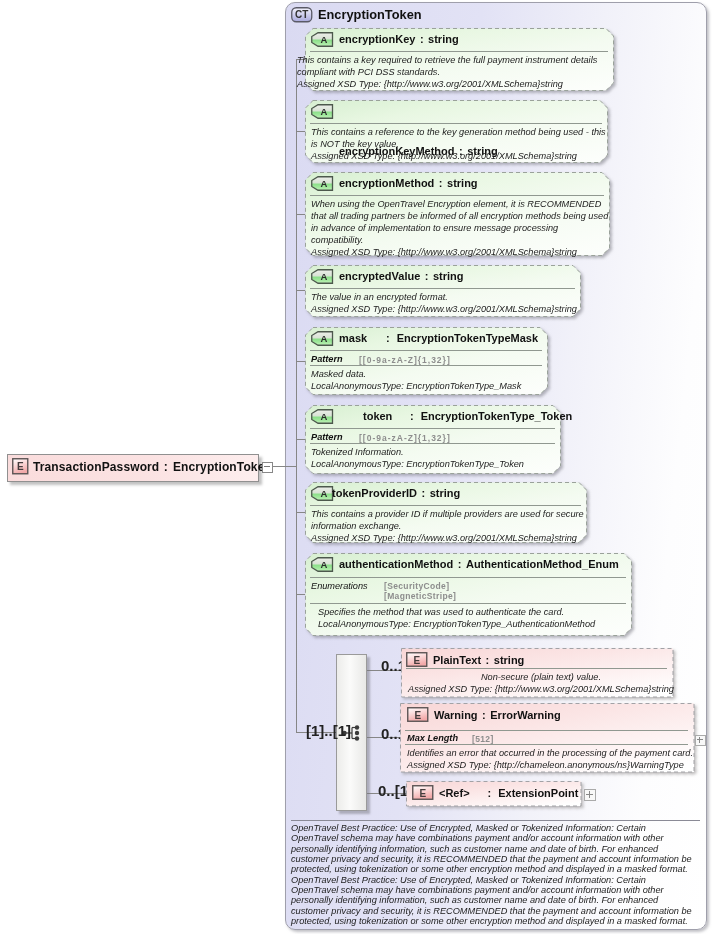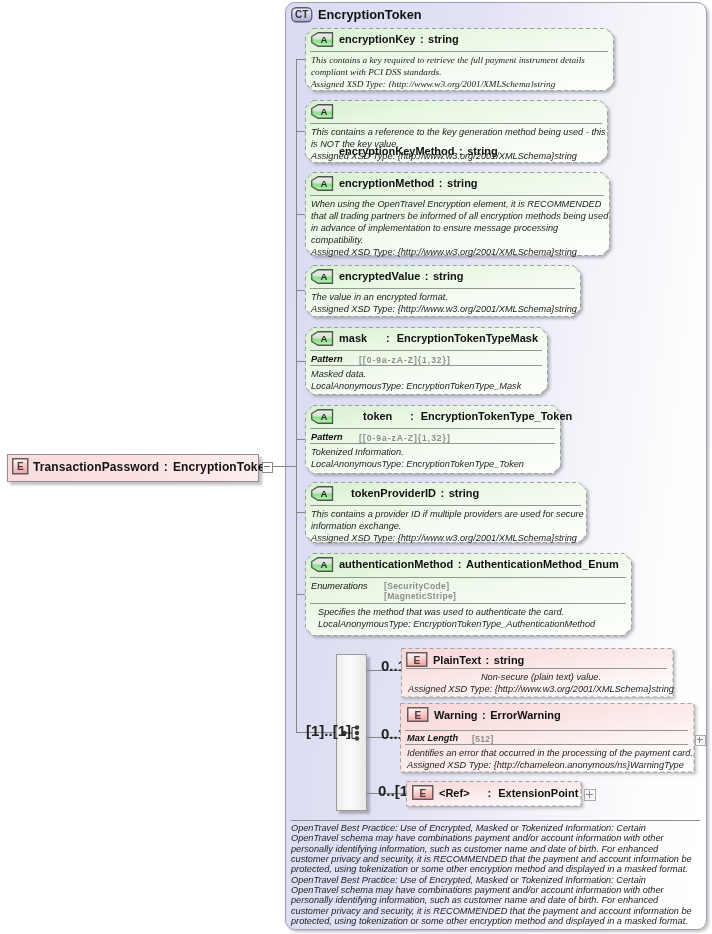--- a/index.html
+++ b/index.html
@@ -76,21 +76,21 @@
 
 <svg class="abs" style="left:305px;top:28px;filter:drop-shadow(2.5px 2.5px 1.6px rgba(120,120,130,0.55));" width="310" height="64">
  <path d="M 8 0.5 H 301 L 308.5 8 V 55 L 301 62.5 H 8 L 0.5 55 V 8 Z" fill="url(#gGreen)" stroke="#9aa29a" stroke-width="1" stroke-dasharray="4 3"></path>
 </svg>
 <svg class="abs" style="left:311px;top:32px" width="23" height="16">
  <path d="M 7 0.75 H 21.5 V 14.25 H 7 L 0.75 10.5 V 4.5 Z" fill="url(#gABadge)" stroke="#4c584c" stroke-width="1.3"></path>
  <text x="13" y="11.4" text-anchor="middle" font-family="Liberation Sans" font-size="9.5" font-weight="bold" fill="#2a2a2a">A</text>
 </svg>
 <div class="abs bname" style="left:339px;top:33px;">encryptionKey<i class="c">:</i>string</div>
 <div class="sep" style="left:310px;top:51px;width:298px;"></div>
-<div class="abs desc" style="left:311px;top:54px;font-family:Liberation Serif, serif;">This contains a key required to retrieve the full payment instrument details<br>compliant with PCI DSS standards.<br>Assigned XSD Type: {http://www.w3.org/2001/XMLSchema}string</div>
+<div class="abs desc" style="left:297px;top:54px;">This contains a key required to retrieve the full payment instrument details<br>compliant with PCI DSS standards.<br>Assigned XSD Type: {http://www.w3.org/2001/XMLSchema}string</div>
 
 <svg class="abs" style="left:305px;top:100px;filter:drop-shadow(2.5px 2.5px 1.6px rgba(120,120,130,0.55));" width="304" height="64">
  <path d="M 8 0.5 H 295 L 302.5 8 V 55 L 295 62.5 H 8 L 0.5 55 V 8 Z" fill="url(#gGreen)" stroke="#9aa29a" stroke-width="1" stroke-dasharray="4 3"></path>
 </svg>
 <svg class="abs" style="left:311px;top:104px" width="23" height="16">
  <path d="M 7 0.75 H 21.5 V 14.25 H 7 L 0.75 10.5 V 4.5 Z" fill="url(#gABadge)" stroke="#4c584c" stroke-width="1.3"></path>
  <text x="13" y="11.4" text-anchor="middle" font-family="Liberation Sans" font-size="9.5" font-weight="bold" fill="#2a2a2a">A</text>
 </svg>
 <div class="abs bname" style="left:339px;top:105px;margin-top:40px;">encryptionKeyMethod<i class="c">:</i>string</div>
 <div class="sep" style="left:310px;top:123px;width:292px;"></div>
@@ -146,21 +146,21 @@
 <div class="sep" style="left:310px;top:443px;width:245px;"></div>
 <div class="abs desc" style="left:311px;top:446px;">Tokenized Information.<br>LocalAnonymousType: EncryptionTokenType_Token</div>
 
 <svg class="abs" style="left:305px;top:482px;filter:drop-shadow(2.5px 2.5px 1.6px rgba(120,120,130,0.55));" width="283" height="62">
  <path d="M 8 0.5 H 274 L 281.5 8 V 53 L 274 60.5 H 8 L 0.5 53 V 8 Z" fill="url(#gGreen)" stroke="#9aa29a" stroke-width="1" stroke-dasharray="4 3"></path>
 </svg>
 <svg class="abs" style="left:311px;top:486px" width="23" height="16">
  <path d="M 7 0.75 H 21.5 V 14.25 H 7 L 0.75 10.5 V 4.5 Z" fill="url(#gABadge)" stroke="#4c584c" stroke-width="1.3"></path>
  <text x="13" y="11.4" text-anchor="middle" font-family="Liberation Sans" font-size="9.5" font-weight="bold" fill="#2a2a2a">A</text>
 </svg>
-<div class="abs bname" style="left:351px;top:487px;">tokenProviderID<i class="c">:</i>string</div>
+<div class="abs bname" style="left:332px;top:487px;">tokenProviderID<i class="c">:</i>string</div>
 <div class="sep" style="left:310px;top:505px;width:271px;"></div>
 <div class="abs desc" style="left:311px;top:508px;">This contains a provider ID if multiple providers are used for secure<br>information exchange.<br>Assigned XSD Type: {http://www.w3.org/2001/XMLSchema}string</div>
 
 <svg class="abs" style="left:305px;top:553px;filter:drop-shadow(2.5px 2.5px 1.6px rgba(120,120,130,0.55));" width="328" height="84">
  <path d="M 8 0.5 H 319 L 326.5 8 V 75 L 319 82.5 H 8 L 0.5 75 V 8 Z" fill="url(#gGreen)" stroke="#9aa29a" stroke-width="1" stroke-dasharray="4 3"></path>
 </svg>
 <svg class="abs" style="left:311px;top:557px" width="23" height="16">
  <path d="M 7 0.75 H 21.5 V 14.25 H 7 L 0.75 10.5 V 4.5 Z" fill="url(#gABadge)" stroke="#4c584c" stroke-width="1.3"></path>
  <text x="13" y="11.4" text-anchor="middle" font-family="Liberation Sans" font-size="9.5" font-weight="bold" fill="#2a2a2a">A</text>
 </svg>

